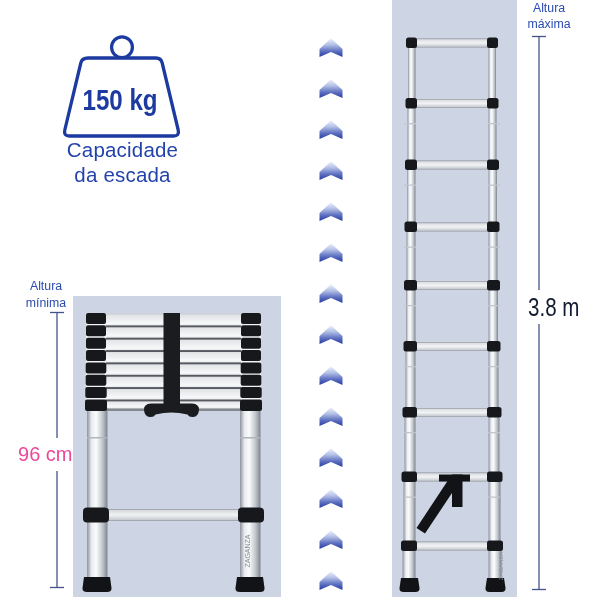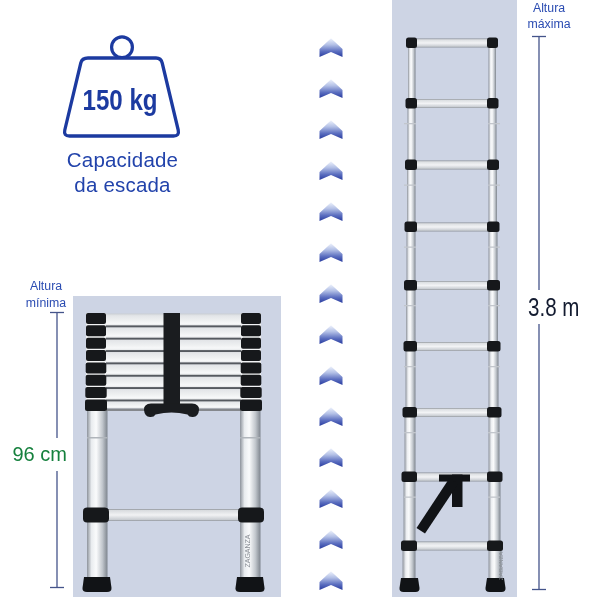--- a/index.html
+++ b/index.html
@@ -15,21 +15,21 @@
 
 <svg class="abs" style="left:55px;top:25px;" width="135" height="125" viewBox="55 25 135 125">
 
   <circle cx="122" cy="47.3" r="10.4" fill="none" stroke="#1c3aa0" stroke-width="3.2"></circle>
 
   <path d="M 88,58 L 156,58 Q 161,58 162.2,63 L 178.2,130 Q 179.6,136 173.5,136 L 69.5,136 Q 63.4,136 64.8,130 L 80.8,63 Q 82,58 88,58 Z" fill="#ffffff" stroke="#1c3aa0" stroke-width="3.3" stroke-linejoin="round"></path>
 
   <text x="82.5" y="110" font-size="29" font-weight="bold" fill="#1c3aa0" textLength="75" lengthAdjust="spacingAndGlyphs" font-family="Liberation Sans, sans-serif">150 kg</text>
 </svg>
 
-<div class="abs" style="left:40px;top:148px;width:165px;text-align:center;font-size:20.5px;letter-spacing:0.2px;line-height:24.8px;color:#2243ab;">Capacidade<br>da escada</div>
+<div class="abs" style="left:40px;top:138px;width:165px;text-align:center;font-size:20.5px;letter-spacing:0.2px;line-height:24.8px;color:#2243ab;">Capacidade<br>da escada</div>
 
 <svg class="abs" style="left:317px;top:36px;" width="28" height="564" viewBox="0 0 28 564">
   <defs>
     <linearGradient id="chg" x1="0" y1="0" x2="0" y2="1">
       <stop offset="0" stop-color="#f0f4fd"></stop>
       <stop offset="0.35" stop-color="#b3c0e6"></stop>
       <stop offset="0.7" stop-color="#5c6fc0"></stop>
       <stop offset="1" stop-color="#2a3da0"></stop>
     </linearGradient>
   </defs>
@@ -67,21 +67,21 @@
 
 <svg class="abs" style="left:46px;top:308px;" width="24" height="286" viewBox="0 0 24 286">
   <g stroke="#44548a" stroke-width="1.3" fill="none">
     <line x1="4" y1="4.5" x2="18" y2="4.5"></line>
     <line x1="11" y1="5" x2="11" y2="130"></line>
     <line x1="11" y1="163" x2="11" y2="280"></line>
     <line x1="4" y1="279.5" x2="18" y2="279.5"></line>
   </g>
 </svg>
 
-<div class="abs" style="left:12.5px;top:442.5px;width:60px;font-size:20px;color:#15803d;">96 cm</div>
+<div class="abs" style="left:12.5px;top:442.5px;width:60px;font-size:20px;color:#ec4899;text-align:right;">96 cm</div>
 
 <div class="abs" style="left:519px;top:0px;width:60px;text-align:center;font-size:12.3px;line-height:16.3px;color:#2b4cb2;">Altura<br>máxima</div>
 
 <svg class="abs" style="left:528px;top:32px;" width="24" height="562" viewBox="0 0 24 562">
   <g stroke="#44548a" stroke-width="1.3" fill="none">
     <line x1="4" y1="4.5" x2="18" y2="4.5"></line>
     <line x1="11" y1="5" x2="11" y2="258"></line>
     <line x1="11" y1="292" x2="11" y2="557"></line>
     <line x1="4" y1="557.5" x2="18" y2="557.5"></line>
   </g>

